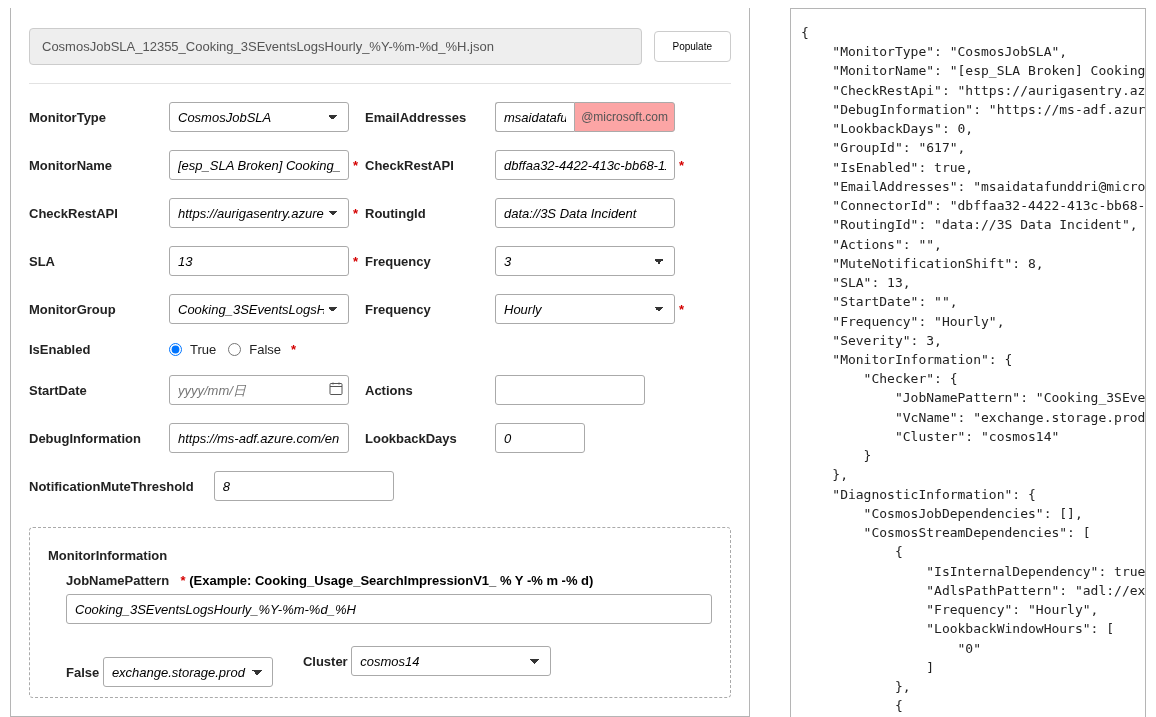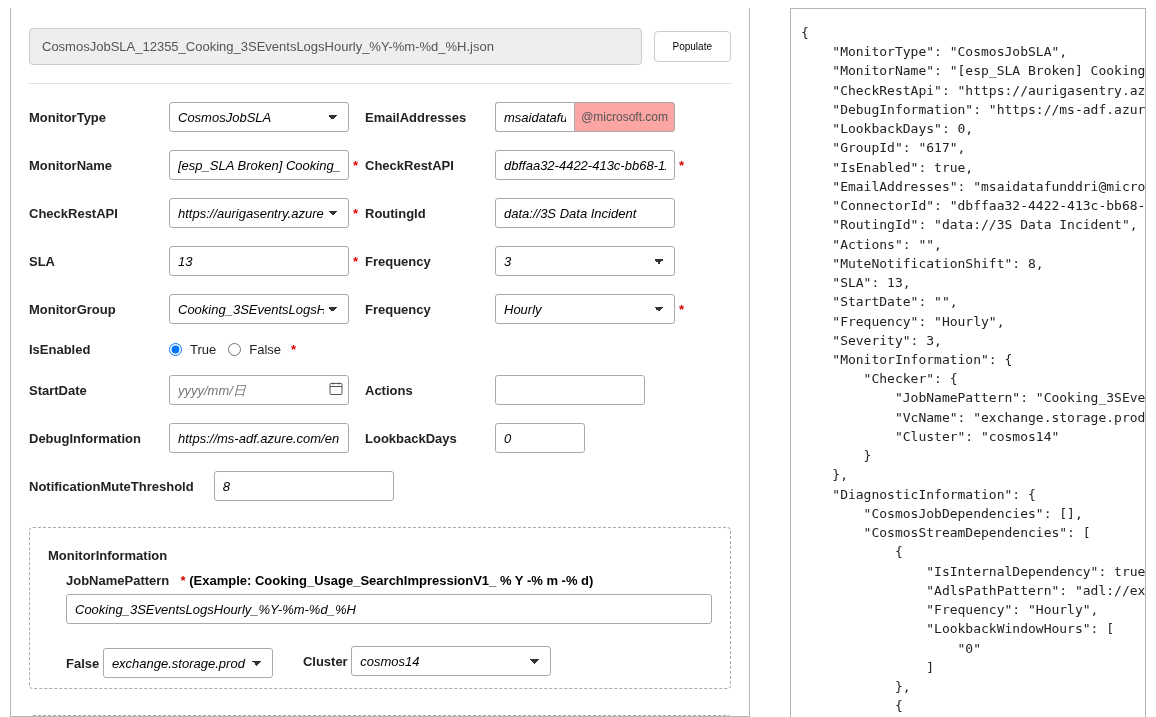--- a/index.html
+++ b/index.html
@@ -226,21 +226,21 @@
     <div class="fieldset-title">MonitorInformation</div>
     <div class="sub-row">
       <span class="sub-label">JobNamePattern</span>
       &nbsp;<span class="req">*</span>
       <span class="sub-hint">(Example: Cooking_Usage_SearchImpressionV1_ % Y -% m -% d)</span>
       <input type="text" class="full-input" value="Cooking_3SEventsLogsHourly_%Y-%m-%d_%H" style="">
     </div>
     <div class="vc-cluster-row">
       <div>
         <div class="sub-label">False</div>
-        <select style="margin-top:6px;"><option>exchange.storage.prod</option></select>
+        <select style="margin-top:15px;"><option>exchange.storage.prod</option></select>
       </div>
       <div>
         <div class="sub-label">Cluster</div>
         <select style="margin-top:4px; width:200px;"><option>cosmos14</option></select>
       </div>
     </div>
   </div>
 
   <div class="fieldset" style="padding-bottom:30px;">
     

